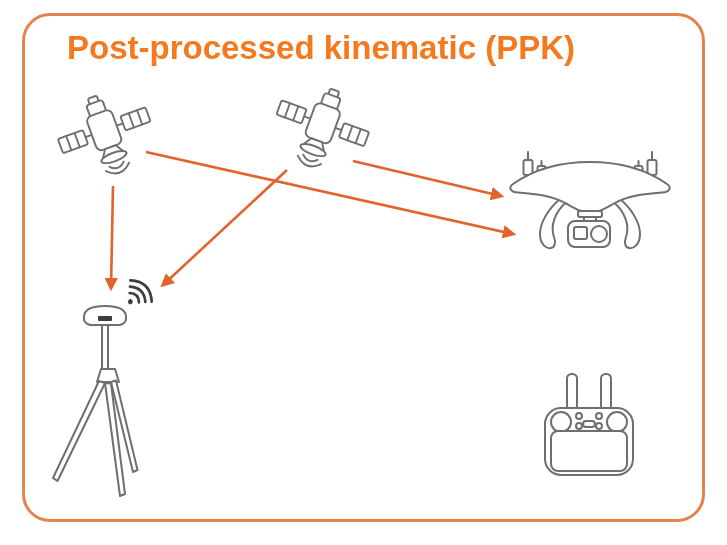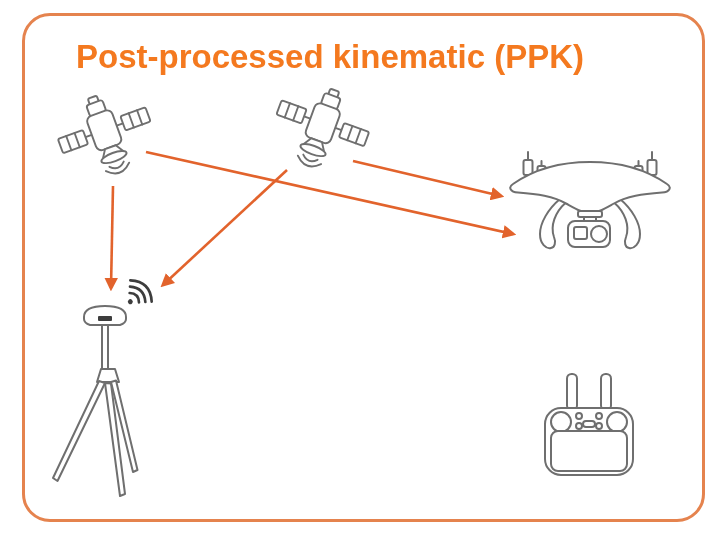--- a/index.html
+++ b/index.html
@@ -6,21 +6,21 @@
   body{
     width:727px;height:545px;overflow:hidden;background:#ffffff;
     font-family:"Liberation Sans",sans-serif;
   }
   #canvas{position:relative;width:727px;height:545px;background:#fff;}
   #frame{
     position:absolute;left:22px;top:13px;width:677px;height:503px;
     border:3px solid var(--frame_orange,#E5834E);border-radius:28px;
   }
   #title{
-    position:absolute;left:0;top:26px;width:636px;margin:12px;
+    position:absolute;left:0;top:26px;width:636px;margin:3px;
     text-align:center;font-size:33px;font-weight:bold;letter-spacing:0px;
     color:var(--accent_orange,#F4791F);
   }
   .abs{position:absolute;}
   svg{overflow:visible;display:block;}
   
   .ln{fill:none;stroke:var(--icon_gray,#6F6F6F);stroke-width:2;stroke-linecap:round;stroke-linejoin:round;}
   .fw{fill:#ffffff;stroke:var(--icon_gray,#6F6F6F);stroke-width:2;stroke-linecap:round;stroke-linejoin:round;}
   .dkf{fill:var(--signal_dark,#3D3D3D);stroke:none;}
   .dkl{fill:none;stroke:var(--signal_dark,#3D3D3D);stroke-width:2.8;stroke-linecap:round;}

